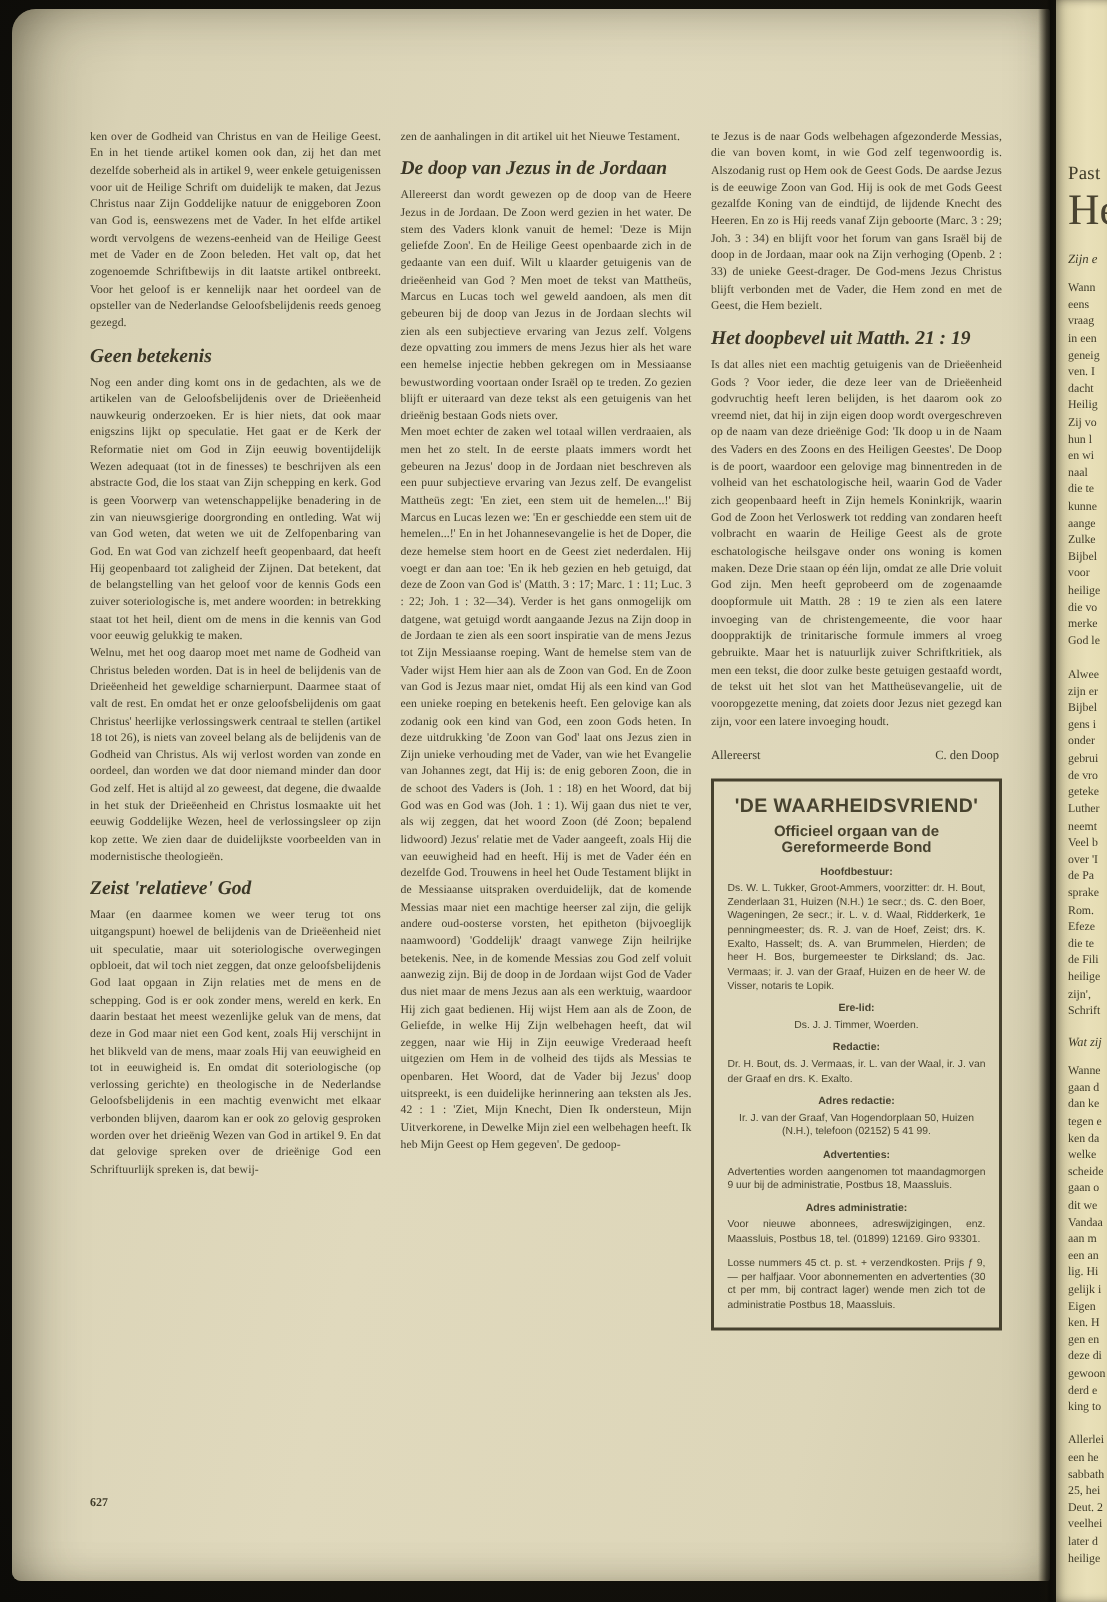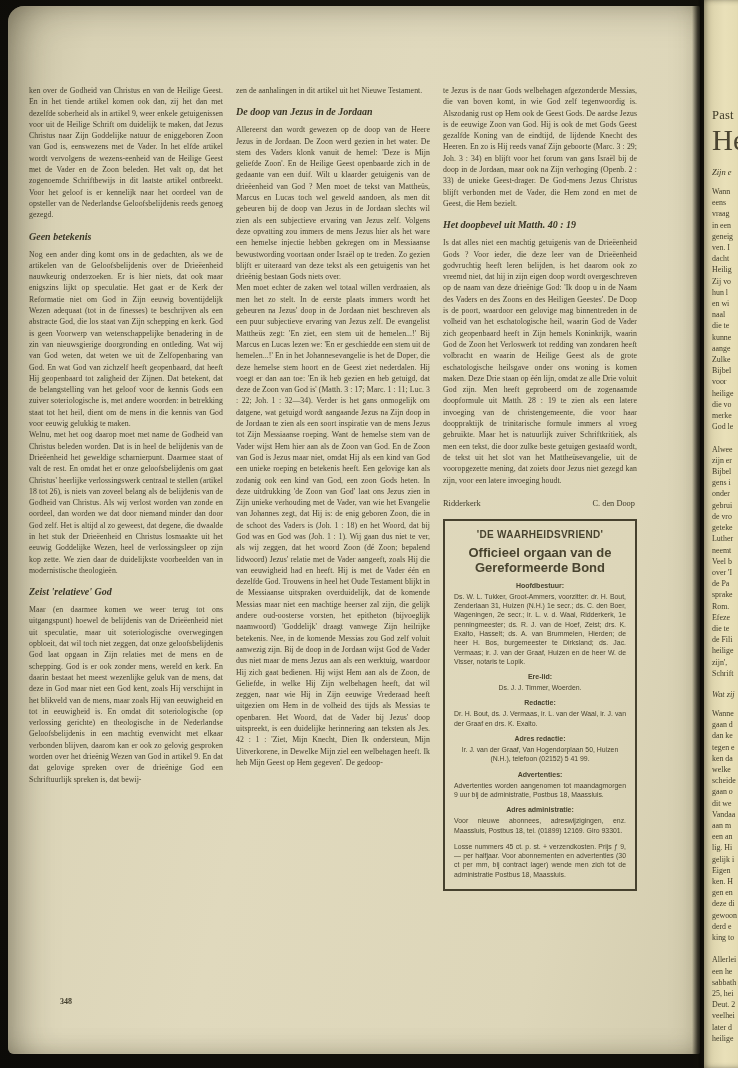--- a/index.html
+++ b/index.html
@@ -9,42 +9,42 @@
     font-family:"Liberation Serif","DejaVu Serif",serif;
   }
   
   .page-left {
     position:absolute; left:8px; top:6px; width:692px; height:1048px;
     background: linear-gradient(103deg,#c9c2a5 0%,#d9d2b5 10%,#e0d9bd 45%,#ddd6b9 80%,#d3ccae 100%);
     border-radius:16px 2px 2px 6px;
     box-shadow: inset 20px 8px 45px -20px rgba(35,30,15,.6),
                 inset -12px -6px 30px -16px rgba(60,52,30,.55);
   }
-  .columns { display:flex; gap:13px; padding:79px 0 0 21px; height:962px; overflow:hidden; }
+  .columns { display:flex; gap:13px; padding:79px 0 0 52px; height:962px; overflow:hidden; }
   .col { flex:0 0 194px; width:194px; }
   .body-p {
     margin:0; font-size:7.8px; line-height:11.3px; text-align:justify;
     color:#3f3b2a; letter-spacing:.05px;
   }
   .subhead {
-    margin:10px 0 7px; font-size:10px; line-height:11px; font-style:italic;
+    margin:10px 0 7px; font-size:13px; line-height:11px; font-style:italic;
     font-weight:600; color:#3b3726;
   }
   .sig { display:flex; justify-content:space-between; margin:13px 2px 11px 0;
          font-size:8.4px; color:#3f3b2a; }
   .pagenum { position:absolute; left:52px; bottom:48px; font-size:8px;
              font-weight:bold; color:#3f3b2a; }
   
   .infobox {
     border:2px solid #46412e; padding:8px 9px 10px; margin-top:2px;
     font-family:"Liberation Sans",sans-serif; color:#48432f;
   }
-  .ib-title { text-align:center; font-weight:bold; font-size:10px;
+  .ib-title { text-align:center; font-weight:bold; font-size:13px;
               letter-spacing:.3px; margin-bottom:5px; }
-  .ib-subtitle { text-align:center; font-weight:bold; font-size:13px; margin-bottom:7px; }
+  .ib-subtitle { text-align:center; font-weight:bold; font-size:10px; margin-bottom:7px; }
   .ib-h { text-align:center; font-weight:bold; font-size:7px; margin:7px 0 3px; }
   .ib-b { font-size:6.9px; line-height:9.3px; text-align:justify; }
   .ib-b.center { text-align:center; }
   
   .gutter {
     position:absolute; left:692px; top:0; width:14px; height:1068px;
     background: linear-gradient(90deg, rgba(18,16,10,0) 0%, rgba(18,16,10,.75) 40%,
                 rgba(12,11,7,.92) 60%, rgba(30,27,16,.25) 100%);
     pointer-events:none;
   }
@@ -81,25 +81,25 @@
 
       <div class="col">
         <p class="body-p">zen de aanhalingen in dit artikel uit het Nieuwe Testament.</p>
         <div class="subhead">De doop van Jezus in de Jordaan</div>
         <p class="body-p">Allereerst dan wordt gewezen op de doop van de Heere Jezus in de Jordaan. De Zoon werd gezien in het water. De stem des Vaders klonk vanuit de hemel: 'Deze is Mijn geliefde Zoon'. En de Heilige Geest openbaarde zich in de gedaante van een duif. Wilt u klaarder getuigenis van de drieëenheid van God ? Men moet de tekst van Mattheüs, Marcus en Lucas toch wel geweld aandoen, als men dit gebeuren bij de doop van Jezus in de Jordaan slechts wil zien als een subjectieve ervaring van Jezus zelf. Volgens deze opvatting zou immers de mens Jezus hier als het ware een hemelse injectie hebben gekregen om in Messiaanse bewustwording voortaan onder Israël op te treden. Zo gezien blijft er uiteraard van deze tekst als een getuigenis van het drieënig bestaan Gods niets over.</p>
         <p class="body-p">Men moet echter de zaken wel totaal willen verdraaien, als men het zo stelt. In de eerste plaats immers wordt het gebeuren na Jezus' doop in de Jordaan niet beschreven als een puur subjectieve ervaring van Jezus zelf. De evangelist Mattheüs zegt: 'En ziet, een stem uit de hemelen...!' Bij Marcus en Lucas lezen we: 'En er geschiedde een stem uit de hemelen...!' En in het Johannesevangelie is het de Doper, die deze hemelse stem hoort en de Geest ziet nederdalen. Hij voegt er dan aan toe: 'En ik heb gezien en heb getuigd, dat deze de Zoon van God is' (Matth. 3 : 17; Marc. 1 : 11; Luc. 3 : 22; Joh. 1 : 32—34). Verder is het gans onmogelijk om datgene, wat getuigd wordt aangaande Jezus na Zijn doop in de Jordaan te zien als een soort inspiratie van de mens Jezus tot Zijn Messiaanse roeping. Want de hemelse stem van de Vader wijst Hem hier aan als de Zoon van God. En de Zoon van God is Jezus maar niet, omdat Hij als een kind van God een unieke roeping en betekenis heeft. Een gelovige kan als zodanig ook een kind van God, een zoon Gods heten. In deze uitdrukking 'de Zoon van God' laat ons Jezus zien in Zijn unieke verhouding met de Vader, van wie het Evangelie van Johannes zegt, dat Hij is: de enig geboren Zoon, die in de schoot des Vaders is (Joh. 1 : 18) en het Woord, dat bij God was en God was (Joh. 1 : 1). Wij gaan dus niet te ver, als wij zeggen, dat het woord Zoon (dé Zoon; bepalend lidwoord) Jezus' relatie met de Vader aangeeft, zoals Hij die van eeuwigheid had en heeft. Hij is met de Vader één en dezelfde God. Trouwens in heel het Oude Testament blijkt in de Messiaanse uitspraken overduidelijk, dat de komende Messias maar niet een machtige heerser zal zijn, die gelijk andere oud-oosterse vorsten, het epitheton (bijvoeglijk naamwoord) 'Goddelijk' draagt vanwege Zijn heilrijke betekenis. Nee, in de komende Messias zou God zelf voluit aanwezig zijn. Bij de doop in de Jordaan wijst God de Vader dus niet maar de mens Jezus aan als een werktuig, waardoor Hij zich gaat bedienen. Hij wijst Hem aan als de Zoon, de Geliefde, in welke Hij Zijn welbehagen heeft, dat wil zeggen, naar wie Hij in Zijn eeuwige Vrederaad heeft uitgezien om Hem in de volheid des tijds als Messias te openbaren. Het Woord, dat de Vader bij Jezus' doop uitspreekt, is een duidelijke herinnering aan teksten als Jes. 42 : 1 : 'Ziet, Mijn Knecht, Dien Ik ondersteun, Mijn Uitverkorene, in Dewelke Mijn ziel een welbehagen heeft. Ik heb Mijn Geest op Hem gegeven'. De gedoop-</p>
       </div>
 
       <div class="col">
         <p class="body-p">te Jezus is de naar Gods welbehagen afgezonderde Messias, die van boven komt, in wie God zelf tegenwoordig is. Alszodanig rust op Hem ook de Geest Gods. De aardse Jezus is de eeuwige Zoon van God. Hij is ook de met Gods Geest gezalfde Koning van de eindtijd, de lijdende Knecht des Heeren. En zo is Hij reeds vanaf Zijn geboorte (Marc. 3 : 29; Joh. 3 : 34) en blijft voor het forum van gans Israël bij de doop in de Jordaan, maar ook na Zijn verhoging (Openb. 2 : 33) de unieke Geest-drager. De God-mens Jezus Christus blijft verbonden met de Vader, die Hem zond en met de Geest, die Hem bezielt.</p>
-        <div class="subhead">Het doopbevel uit Matth. 40 : 19</div>
+        <div class="subhead">Het doopbevel uit Matth. 21 : 19</div>
         <p class="body-p">Is dat alles niet een machtig getuigenis van de Drieëenheid Gods ? Voor ieder, die deze leer van de Drieëenheid godvruchtig heeft leren belijden, is het daarom ook zo vreemd niet, dat hij in zijn eigen doop wordt overgeschreven op de naam van deze drieënige God: 'Ik doop u in de Naam des Vaders en des Zoons en des Heiligen Geestes'. De Doop is de poort, waardoor een gelovige mag binnentreden in de volheid van het eschatologische heil, waarin God de Vader zich geopenbaard heeft in Zijn hemels Koninkrijk, waarin God de Zoon het Verloswerk tot redding van zondaren heeft volbracht en waarin de Heilige Geest als de grote eschatologische heilsgave onder ons woning is komen maken. Deze Drie staan op één lijn, omdat ze alle Drie voluit God zijn. Men heeft geprobeerd om de zogenaamde doopformule uit Matth. 28 : 19 te zien als een latere invoeging van de christengemeente, die voor haar dooppraktijk de trinitarische formule immers al vroeg gebruikte. Maar het is natuurlijk zuiver Schriftkritiek, als men een tekst, die door zulke beste getuigen gestaafd wordt, de tekst uit het slot van het Mattheüsevangelie, uit de vooropgezette mening, dat zoiets door Jezus niet gezegd kan zijn, voor een latere invoeging houdt.</p>
 
         <div class="sig">
-          <span>Ridderkerk</span>
+          <span>Allereerst</span>
           <span>C. den Doop</span>
         </div>
 
         <div class="infobox">
           <div class="ib-title">'DE WAARHEIDSVRIEND'</div>
           <div class="ib-subtitle">Officieel orgaan van de Gereformeerde Bond</div>
 
           <div class="ib-h">Hoofdbestuur:</div>
           <div class="ib-b">Ds. W. L. Tukker, Groot-Ammers, voorzitter: dr. H. Bout, Zenderlaan 31, Huizen (N.H.) 1e secr.; ds. C. den Boer, Wageningen, 2e secr.; ir. L. v. d. Waal, Ridderkerk, 1e penningmeester; ds. R. J. van de Hoef, Zeist; drs. K. Exalto, Hasselt; ds. A. van Brummelen, Hierden; de heer H. Bos, burgemeester te Dirksland; ds. Jac. Vermaas; ir. J. van der Graaf, Huizen en de heer W. de Visser, notaris te Lopik.</div>
 
@@ -116,21 +116,21 @@
           <div class="ib-b">Advertenties worden aangenomen tot maandagmorgen 9 uur bij de administratie, Postbus 18, Maassluis.</div>
 
           <div class="ib-h">Adres administratie:</div>
           <div class="ib-b">Voor nieuwe abonnees, adreswijzigingen, enz. Maassluis, Postbus 18, tel. (01899) 12169. Giro 93301.</div>
 
           <div class="ib-b" style="margin-top:7px">Losse nummers 45 ct. p. st. + verzendkosten. Prijs ƒ 9,— per halfjaar. Voor abonnementen en advertenties (30 ct per mm, bij contract lager) wende men zich tot de administratie Postbus 18, Maassluis.</div>
         </div>
       </div>
 
     </div>
-    <div class="pagenum">348</div>
+    <div class="pagenum">627</div>
   </div>
 
   <div class="gutter"></div>
 
   <div class="page-right">
     <div class="np-inner">
       <div class="np-kicker">Past</div>
       <div class="np-headline">He</div>
       <div class="np-subhead">Zijn e</div>
       <div class="np-body">Wann

